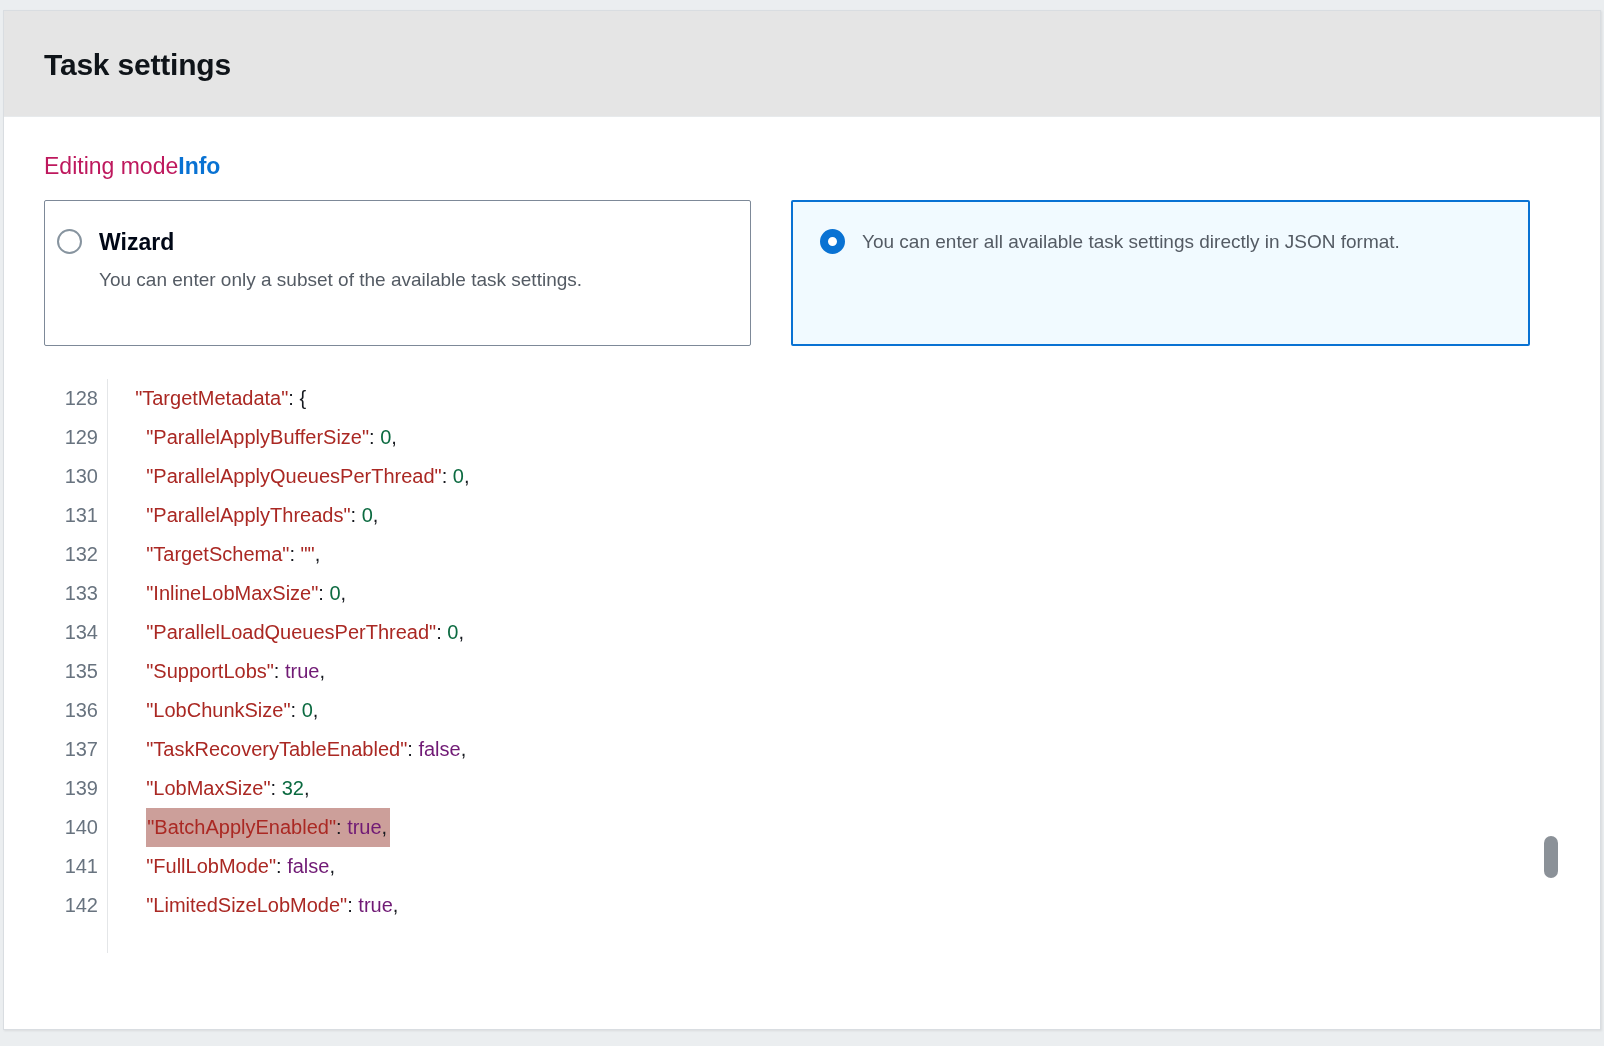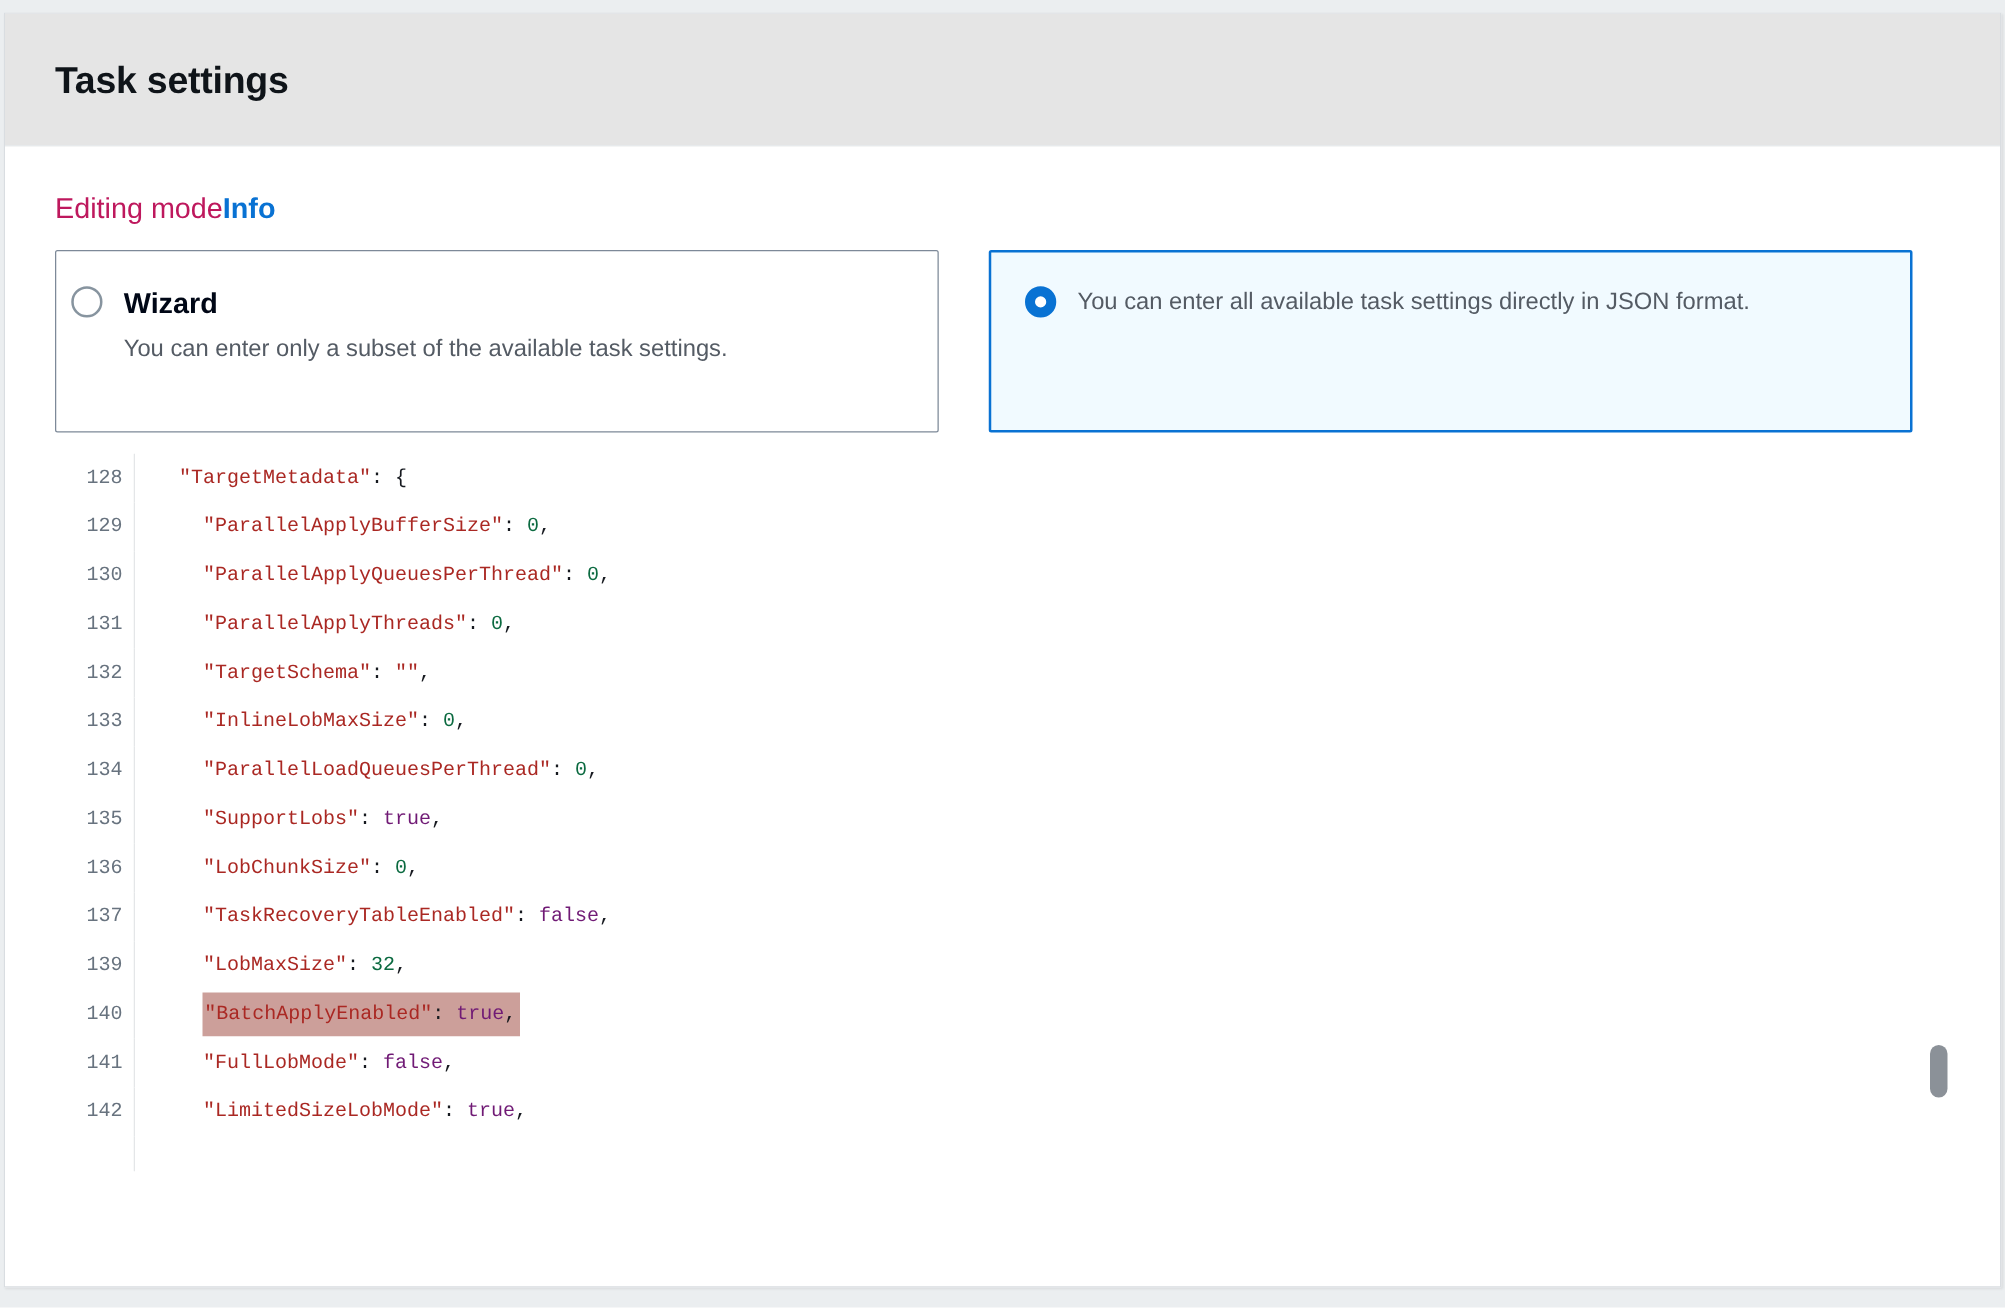--- a/index.html
+++ b/index.html
@@ -70,23 +70,23 @@
     background: #ffffff;
     margin-top: 6px;
     flex: none;
   }
   .radio.checked { border: 8px solid #0972d3; }
   .tile-text { margin-left: 17px; }
   .tile-title { font-size: 23px; font-weight: 700; color: #000716; line-height: 38px; }
   .tile-desc { font-size: 19px; color: #545b64; line-height: 37px; max-width: 620px; }
 
   .editor {
-    margin-top: 17px;
-    font-family: Liberation Mono, monospace;
-    font-size: 16px;
+    margin-top: 33px;
+    font-family: Liberation Sans, sans-serif;
+    font-size: 20px;
   }
   .code-line { display: flex; height: 39px; align-items: center; }
   .gutter {
     width: 64px;
     flex: none;
     text-align: right;
     padding-right: 9px;
     color: #68737f;
     border-right: 1px solid #e4e6e8;
     height: 100%;

